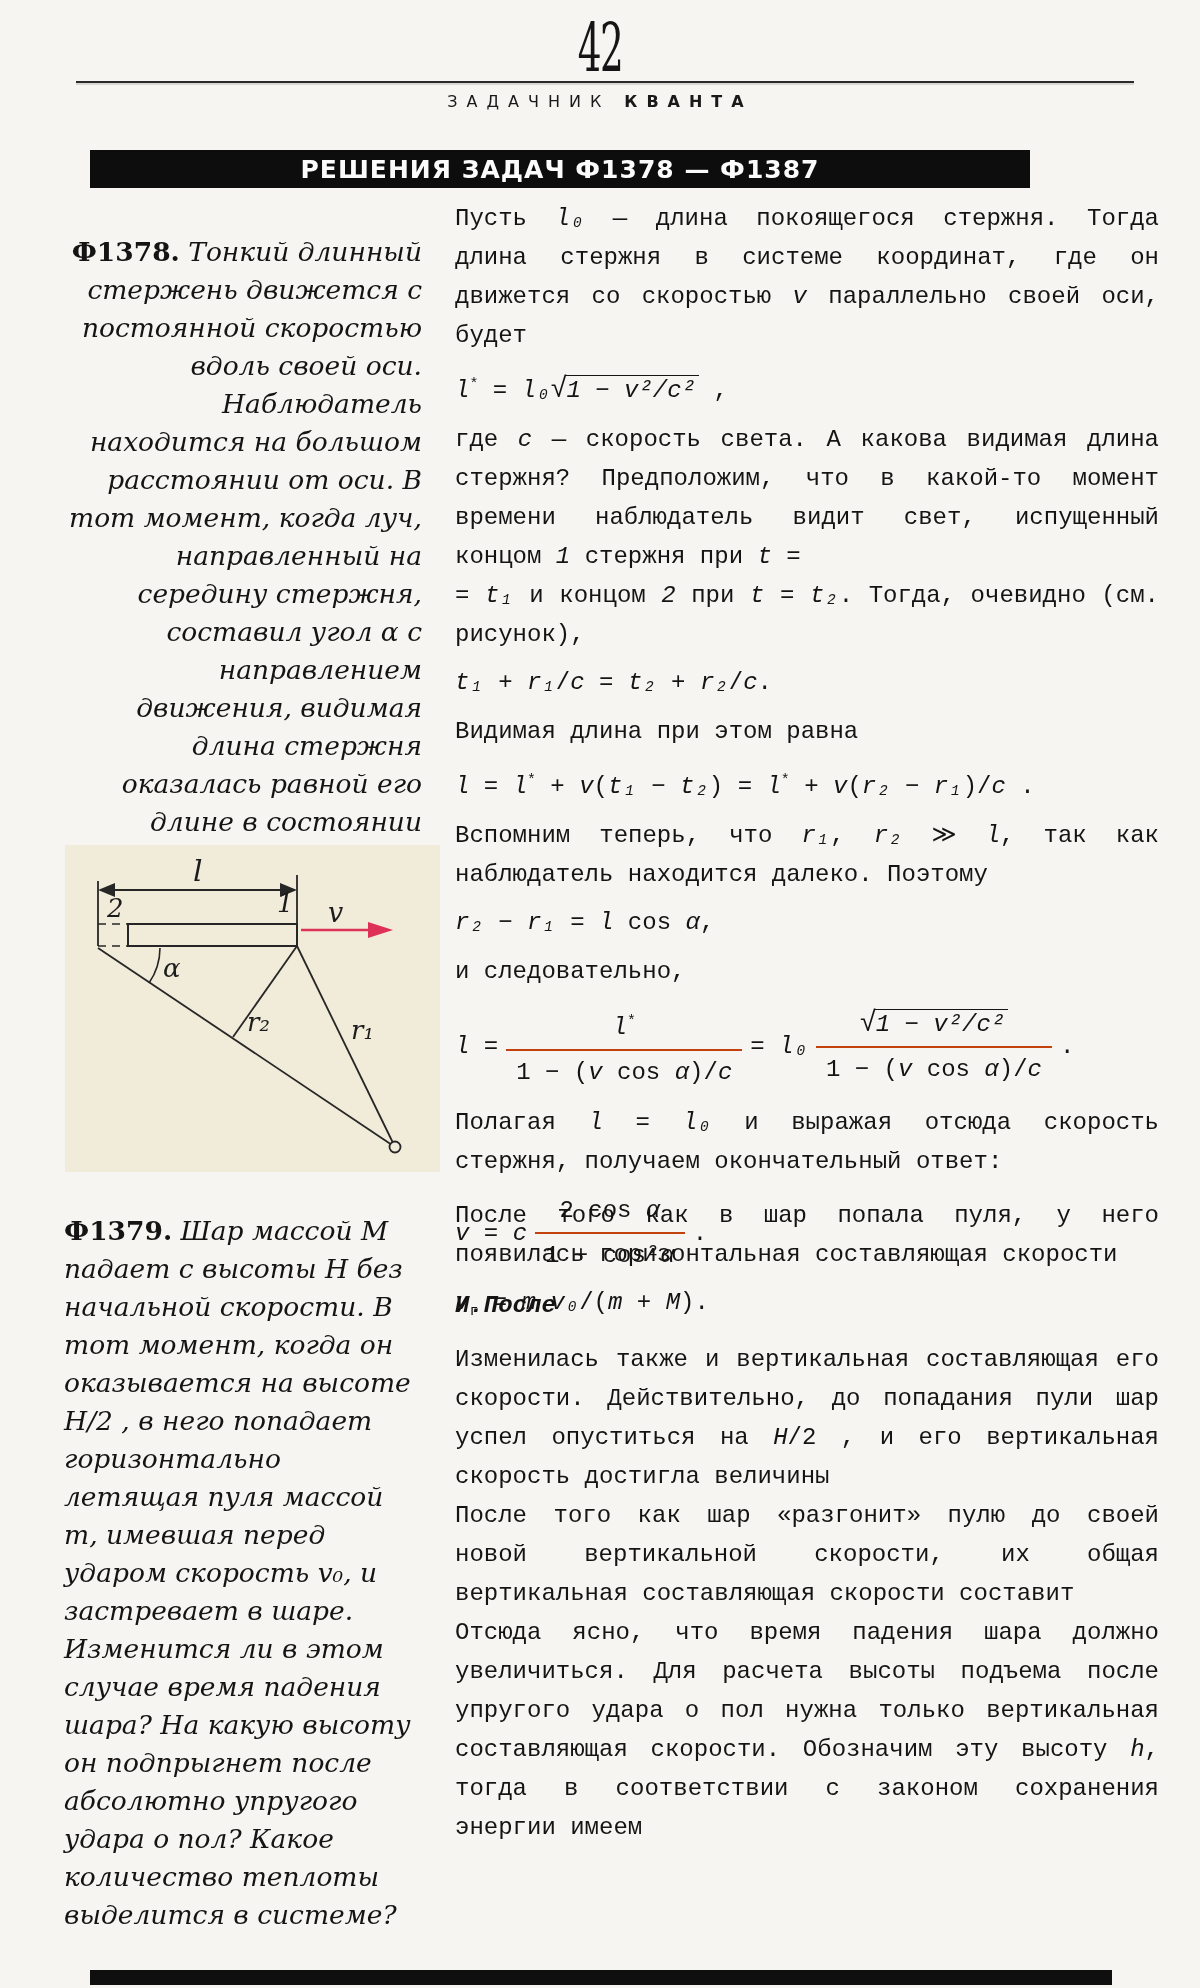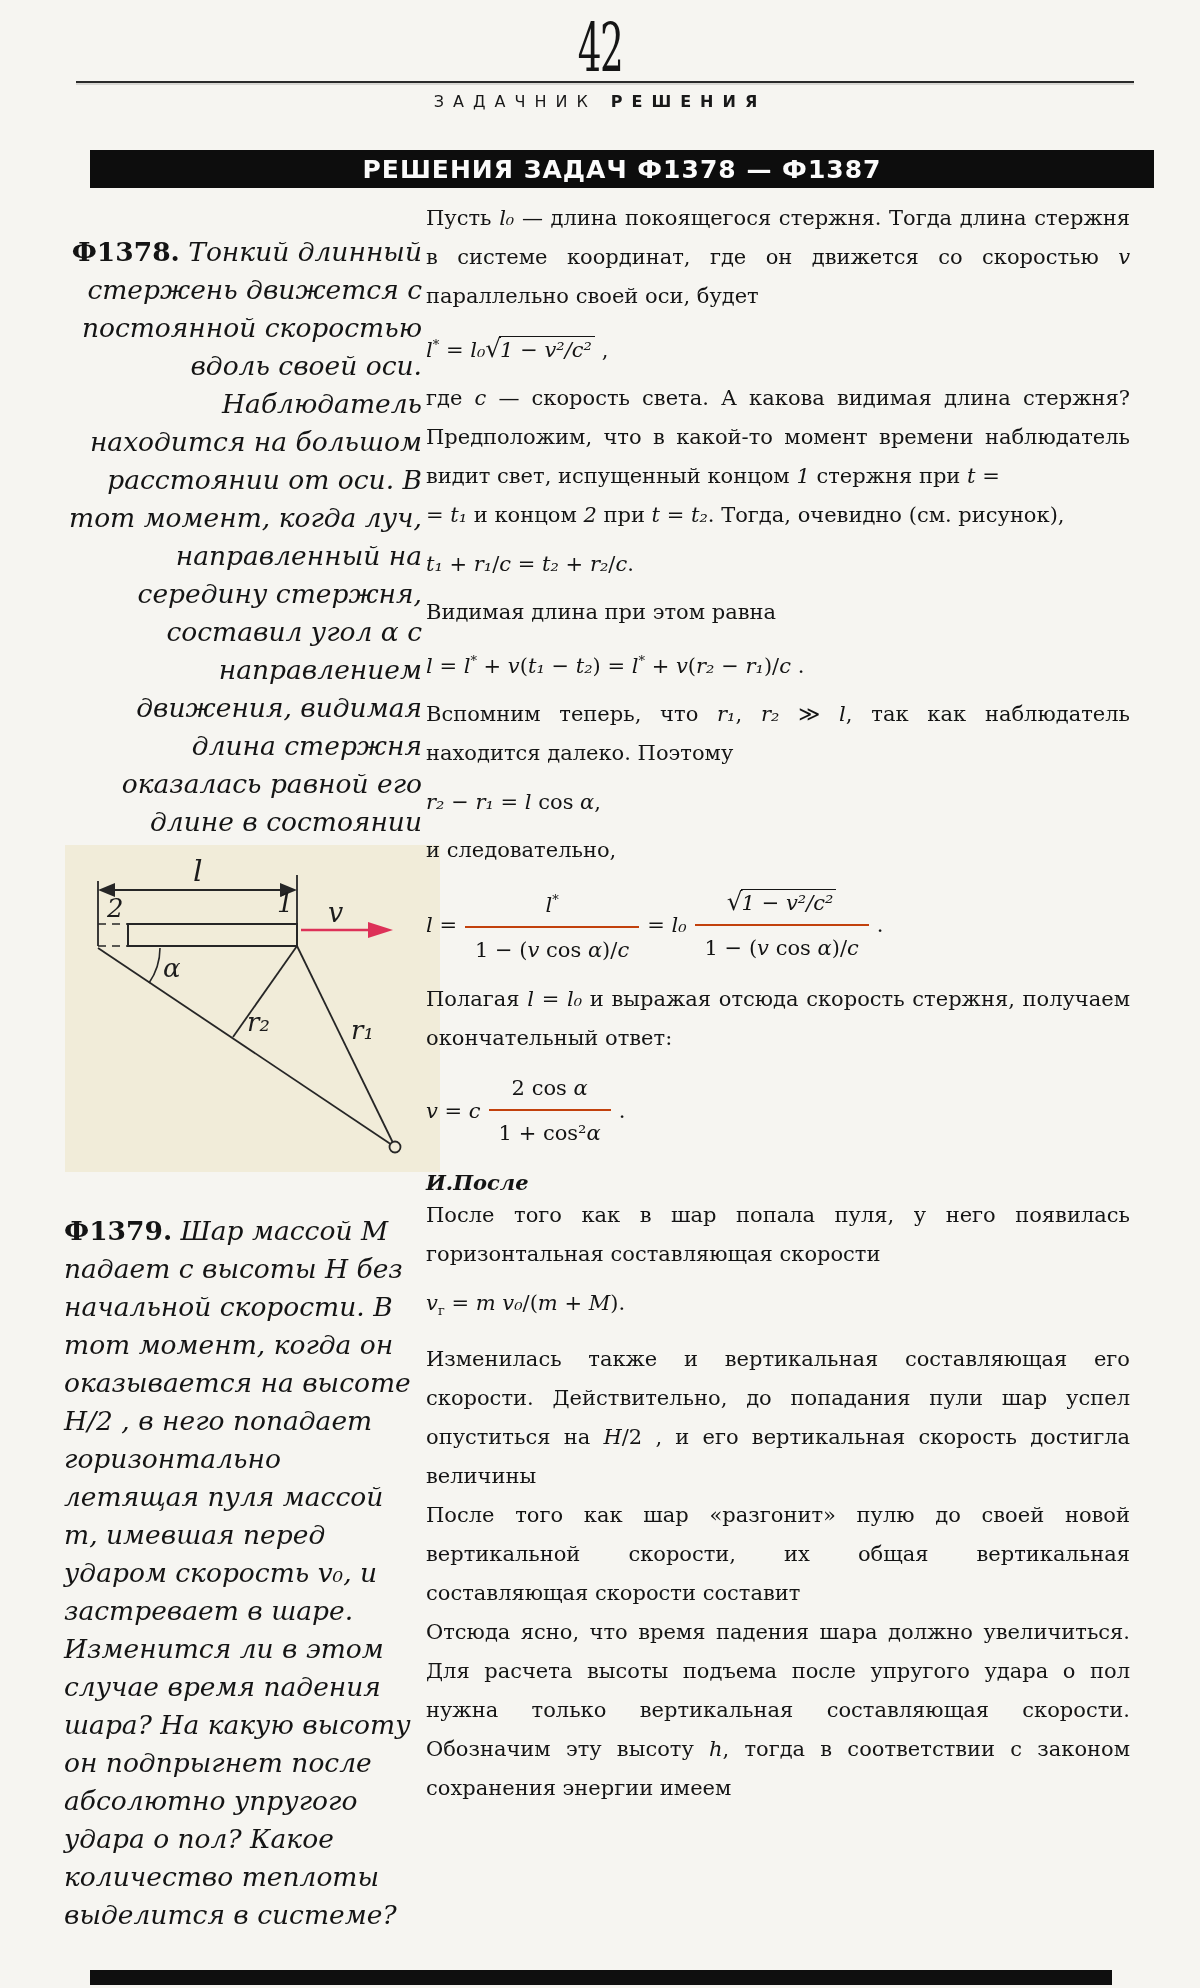--- a/index.html
+++ b/index.html
@@ -14,36 +14,36 @@
     font-size:68px;font-weight:400;color:#151515;letter-spacing:-3px;
   }
   .top-rule{position:absolute;top:81px;left:76px;width:1058px;height:2px;background:#2a2a2a;box-shadow:0 2px 0 rgba(0,0,0,.12)}
   .jheader{
     position:absolute;top:92px;left:0;width:100%;text-align:center;
     font-family:"DejaVu Sans",sans-serif;font-size:16px;letter-spacing:9px;color:#191919;
   }
   .jheader .hl{font-weight:400}
   .jheader .hb{font-weight:700;margin-left:14px}
   .banner{
-    position:absolute;top:150px;left:90px;width:1064px;height:38px;background:#0d0d0d;
+    position:absolute;top:150px;left:90px;width:940px;height:38px;background:#0d0d0d;
     display:flex;align-items:center;justify-content:center;
   }
   .banner span{
     color:#fbfbfb;font-family:"DejaVu Sans",sans-serif;font-weight:700;
     font-size:25px;letter-spacing:1px;transform:scaleY(1.02);
   }
   .prob{
     position:absolute;left:64px;width:358px;
     font-style:italic;font-size:26.5px;line-height:38px;color:#141414;
   }
   .prob1378{top:233px;text-align:right}
   .prob1379{top:1212px;text-align:left}
   .sol{
-    position:absolute;left:426px;width:704px;
-    font-size:21px;line-height:39px;text-align:justify;color:#141414;
+    position:absolute;left:455px;width:704px;
+    font-size:24px;line-height:39px;text-align:justify;color:#141414;font-family:Liberation Mono, monospace;
   }
   .sol1378{top:199px}
   .sol1379{top:1196px}
   .sol p{margin:0;padding:0}
   .formula{margin:7px 0;text-align:left;line-height:44px}
   .formula.display{display:flex;align-items:center;margin:12px 0;line-height:36px}
   .frac{display:inline-flex;flex-direction:column;align-items:center;vertical-align:middle;margin:0 8px}
   .frac .num{padding:0 10px 3px}
   .frac .den{border-top:2px solid #c2410c;padding:4px 10px 0}
   .sig{font-weight:700;font-style:italic;text-align:left;margin-top:3px}
@@ -57,21 +57,21 @@
   .figure{position:absolute;left:65px;top:845px;width:375px;height:327px;background:#f1ecd9}
   .figure svg{display:block}
   .bottom-rule{position:absolute;left:90px;top:1970px;width:1022px;height:15px;background:#0f0f0f}
 </style>
 </head>
 <body>
 
 <div class="pageno">42</div>
 <div class="top-rule"></div>
 <div class="jheader">
-  <span class="hl">ЗАДАЧНИК</span><span class="hb">РЕШЕНИЯ</span>
+  <span class="hl">ЗАДАЧНИК</span><span class="hb">КВАНТА</span>
 </div>
 <div class="banner">
   <span>РЕШЕНИЯ ЗАДАЧ Ф1378 — Ф1387</span>
 </div>
 
 <div class="prob prob1378"><span class="r-b">Ф1378.</span><span> Тонкий длинный стержень движется с постоянной скоростью вдоль своей оси. Наблюдатель находится на большом расстоянии от оси. В тот момент, когда луч, направленный на середину стержня, составил угол </span><span>α</span><span> с направлением движения, видимая длина стержня оказалась равной его длине в состоянии покоя. С какой скоростью движется стержень?</span></div>
 
 <div class="figure">
   <svg width="375" height="327" viewBox="0 0 375 327">
 

